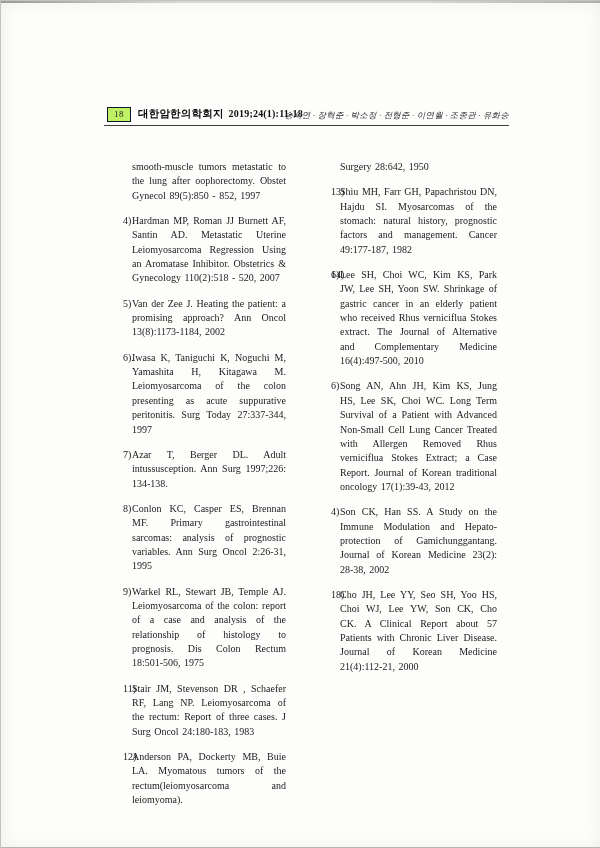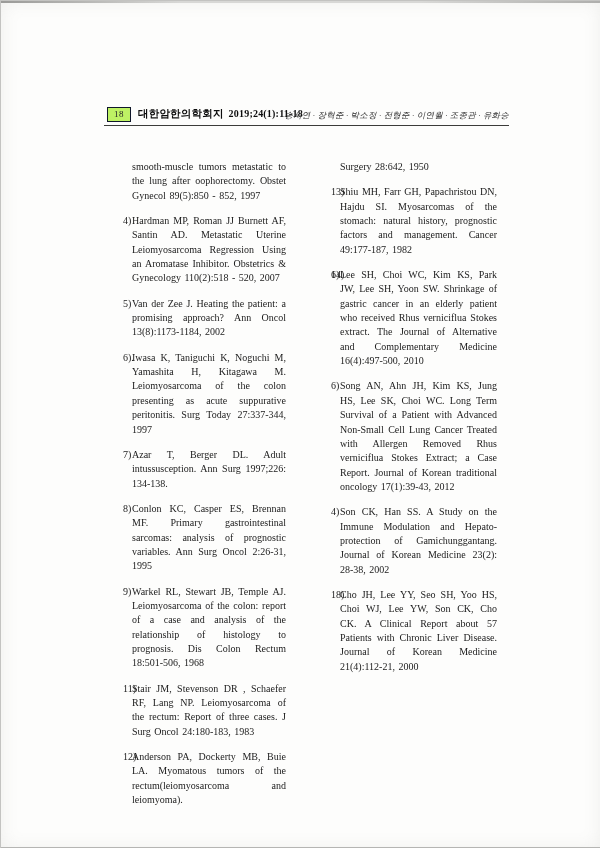--- a/index.html
+++ b/index.html
@@ -109,21 +109,21 @@
         <span>Azar T, Berger DL. Adult intussusception. Ann Surg 1997;226: 134-138.</span>
       </p>
 
       <p class="ref">
         <span class="num">8)</span>
         <span>Conlon KC, Casper ES, Brennan MF. Primary gastrointestinal sarcomas: analysis of prognostic variables. Ann Surg Oncol 2:26-31, 1995</span>
       </p>
 
       <p class="ref">
         <span class="num">9)</span>
-        <span>Warkel RL, Stewart JB, Temple AJ. Leiomyosarcoma of the colon: report of a case and analysis of the relationship of histology to prognosis. Dis Colon Rectum 18:501-506, 1968</span>
+        <span>Warkel RL, Stewart JB, Temple AJ. Leiomyosarcoma of the colon: report of a case and analysis of the relationship of histology to prognosis. Dis Colon Rectum 18:501-506, 1975</span>
       </p>
 
 
       <p class="ref">
         <span class="num">11)</span>
         <span>Stair JM, Stevenson DR , Schaefer RF, Lang NP. Leiomyosarcoma of the rectum: Report of three cases. J Surg Oncol 24:180-183, 1983</span>
       </p>
 
       <p class="ref">
         <span class="num">12)</span>

